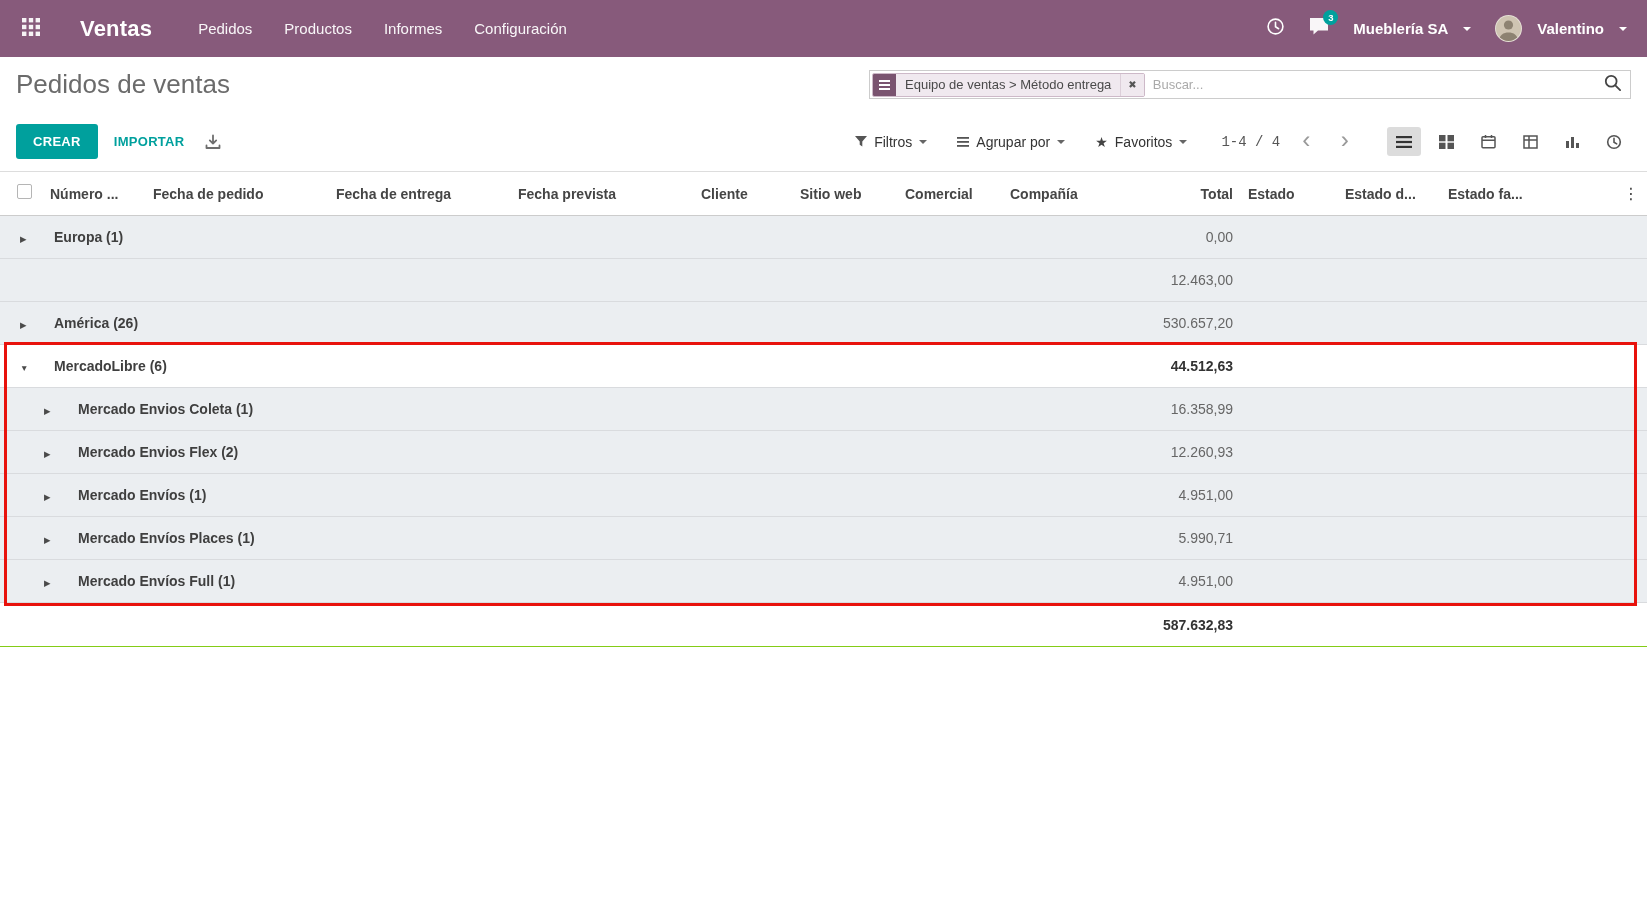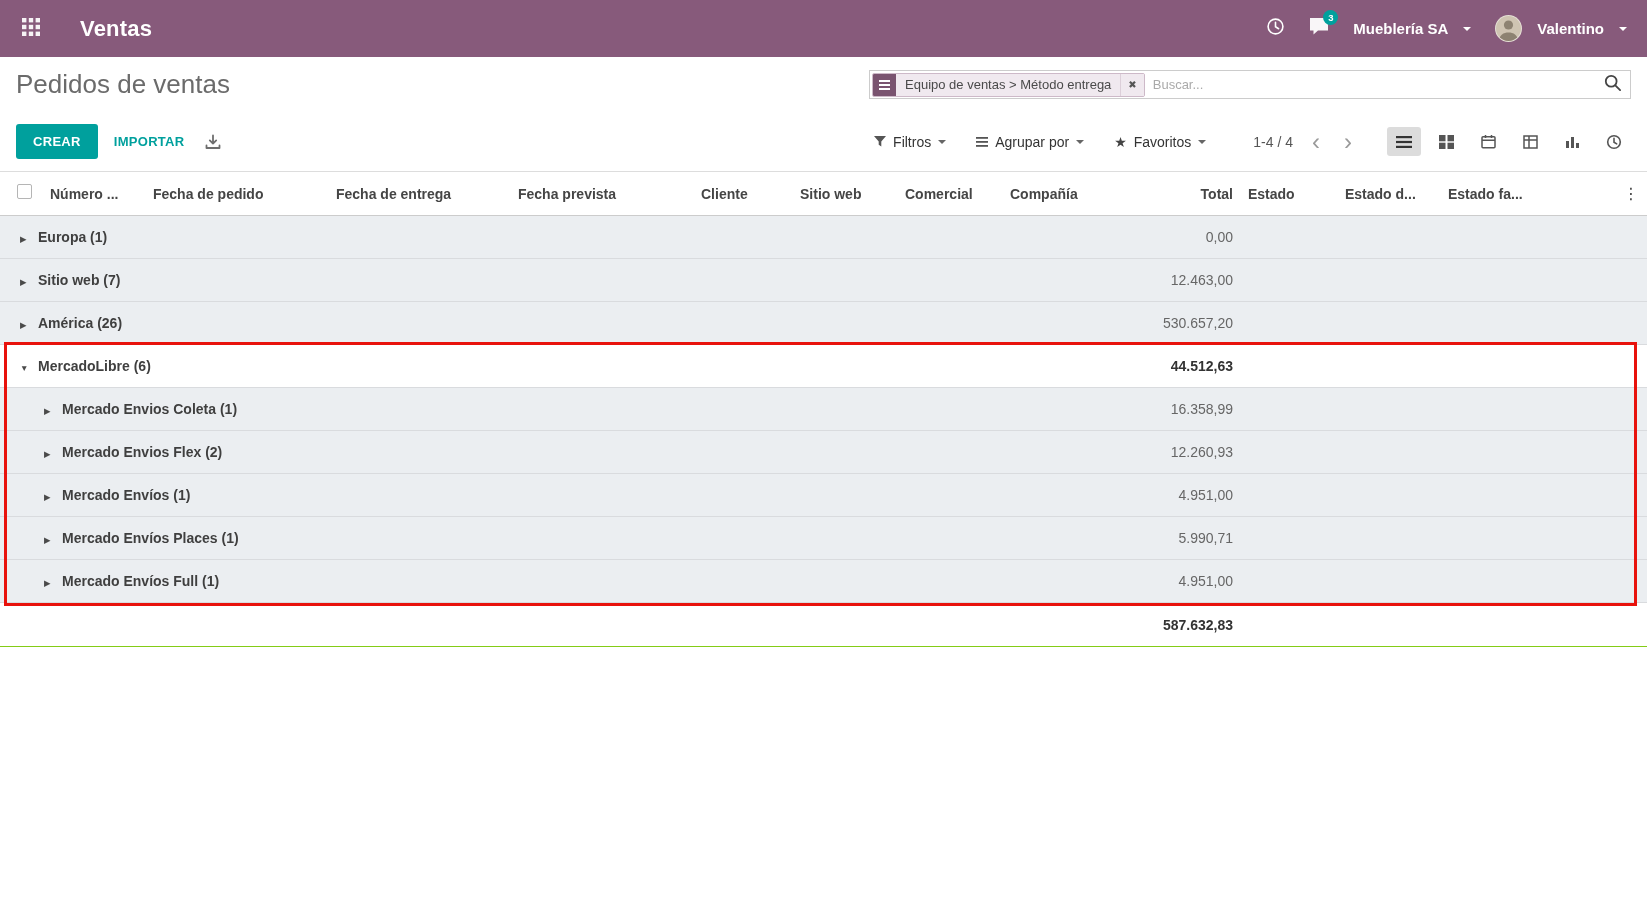--- a/index.html
+++ b/index.html
@@ -43,21 +43,21 @@
   .cp-bottom { height:59px; display:flex; align-items:center; padding:0 16px; }
   .btn-create { background:var(--primary,#00A09D); color:#fff; border:none; font-size:13px; font-weight:700;
     padding:10px 17px; border-radius:3px; cursor:pointer; letter-spacing:.3px; font-family:inherit; }
   .btn-import { background:none; border:none; color:var(--primary,#00A09D); font-size:13px; font-weight:700;
     margin-left:16px; cursor:pointer; letter-spacing:.3px; font-family:inherit; }
   .export-btn { margin-left:20px; cursor:pointer; display:flex; align-items:center; }
   .cp-right { margin-left:auto; display:flex; align-items:center; }
   .dd { display:flex; align-items:center; gap:7px; font-size:14px; color:#333; cursor:pointer; margin-left:30px; }
   .dd .caret { border-top-color:#666; }
   .star-glyph { color:#444; font-size:14px; }
-  .pager { display:flex; align-items:center; margin-left:47px; gap:14px; }
+  .pager { display:flex; align-items:center; margin-left:34px; gap:14px;font-family:Liberation Mono, monospace; }
   .pager-text { font-size:14px; color:#555; cursor:pointer; }
   .chev { font-size:24px; color:#9a9a9a; cursor:pointer; line-height:1; padding:0 5px; font-weight:400; }
   .switcher { display:flex; align-items:center; gap:8px; margin-left:30px; }
   .vs-btn { width:34px; height:29px; display:flex; align-items:center; justify-content:center;
     border-radius:3px; cursor:pointer; }
   .vs-btn.active { background:#dcdcdc; }
 
   
   .listview { border-top:1px solid #ddd; }
   .gridrow { display:grid;
@@ -68,21 +68,21 @@
     padding-right:24px; cursor:pointer; }
   .th.num { text-align:right; padding-right:7px; }
   .th.pad { padding-left:8px; }
   .checkbox { width:15px; height:15px; border:1px solid #b5b5b5; border-radius:2px; background:#fff;
     display:inline-block; cursor:pointer; }
   .dots { font-size:16px; color:#444; cursor:pointer; text-align:right; padding-right:8px; }
 
   .rows { position:relative; }
   .grow { height:43px; border-bottom:1px solid #d9dbde; background:#ebeef1; cursor:pointer; }
   .grow.open { background:#fff; }
-  .glabel { grid-column:1 / 10; display:flex; align-items:center; gap:7px; font-size:14px;
+  .glabel { grid-column:1 / 10; display:flex; align-items:center; gap:23px; font-size:14px;
     font-weight:700; color:#3f3f3f; padding-left:3px; white-space:nowrap; }
   .lvl1 .glabel { padding-left:27px; }
   .gcaret { width:11px; display:inline-block; color:#4a4a4a; }
   .grow.collapsed .gcaret::before { content:"\25B6"; font-size:8.5px; }
   .grow.expanded  .gcaret::before { content:"\25BC"; font-size:8.5px; }
   .gtotal { grid-column:10; text-align:right; padding-right:7px; font-size:14px; color:#666; }
   .grow.open .gtotal { color:#333; font-weight:700; }
 
   .lfooter { height:44px; background:#fff; border-bottom:1px solid #84cc16; }
   .ftotal { grid-column:10; text-align:right; padding-right:7px; font-size:14px; font-weight:700; color:#333; }
@@ -105,20 +105,26 @@
             <rect x="6.8" y="6.8" width="4.4" height="4.4"></rect>
             <rect x="13.6" y="6.8" width="4.4" height="4.4"></rect>
         <rect x="0" y="13.6" width="4.4" height="4.4"></rect>
             <rect x="6.8" y="13.6" width="4.4" height="4.4"></rect>
             <rect x="13.6" y="13.6" width="4.4" height="4.4"></rect>
       </g>
         </svg>
     </span>
   </div>
   <div class="app-name">Ventas</div>
+  <nav class="top-menu">
+    <span class="mitem">Pedidos</span>
+    <span class="mitem">Productos</span>
+    <span class="mitem">Informes</span>
+    <span class="mitem">Configuración</span>
+  </nav>
   <div class="top-right">
     <div class="icon-btn">
       <span>
         <svg width="19" height="19" viewBox="0 0 19 19">
             <circle cx="9.5" cy="9.5" r="7.4" fill="none" stroke="#fff" stroke-width="1.6"></circle>
             <path d="M9.5 5.2v4.6l3.1 1.9" fill="none" stroke="#fff" stroke-width="1.6" stroke-linecap="round"></path>
           </svg>
       </span>
     </div>
     <div class="icon-btn">
@@ -287,24 +293,20 @@
 
   <div class="rows">
     <div class="gridrow grow lvl0 collapsed">
       <div class="glabel">
           <span class="gcaret"></span>
           <span>Europa (1)</span>
         </div>
       <div class="gtotal">0,00</div>
     </div>
     <div class="gridrow grow lvl0 collapsed">
-      <div class="glabel">
-          <span class="gcaret"></span>
-          <span>Sitio web (7)</span>
-        </div>
       <div class="gtotal">12.463,00</div>
     </div>
     <div class="gridrow grow lvl0 collapsed">
       <div class="glabel">
           <span class="gcaret"></span>
           <span>América (26)</span>
         </div>
       <div class="gtotal">530.657,20</div>
     </div>
     <div class="gridrow grow lvl0 expanded open">

